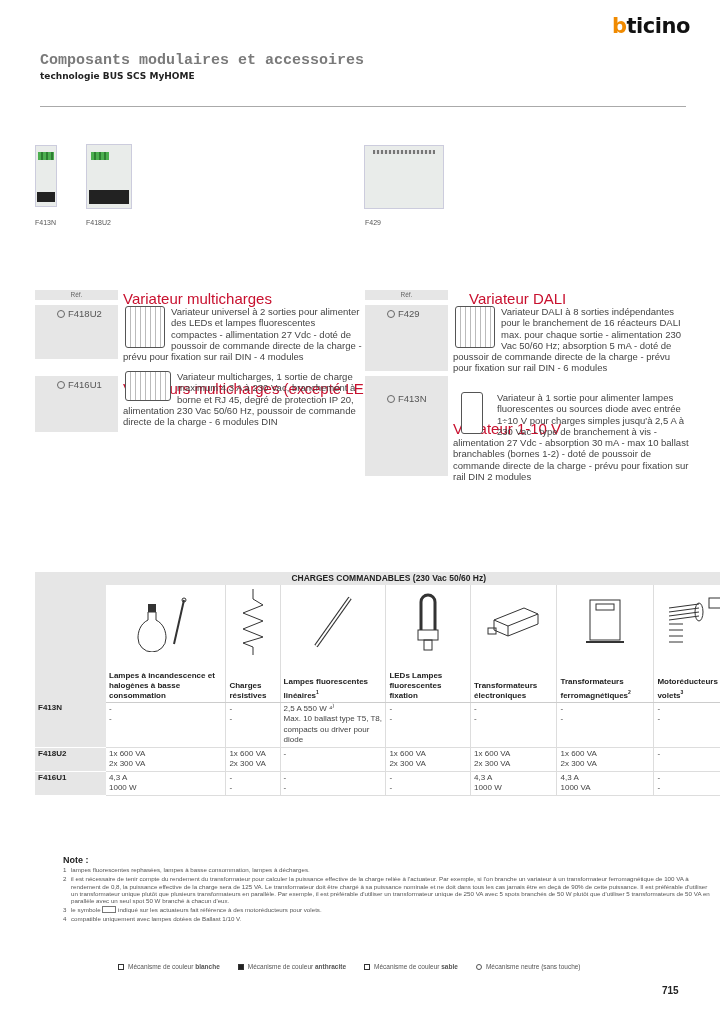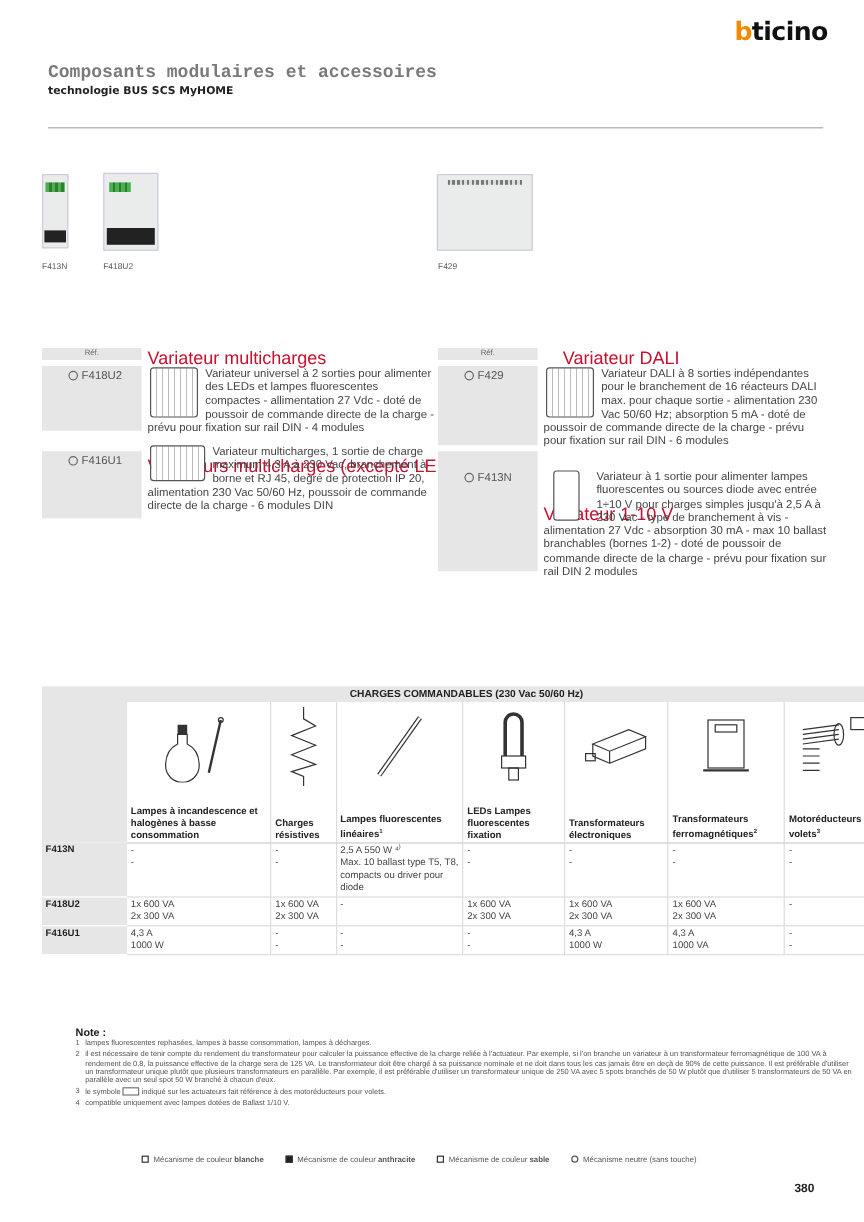--- a/index.html
+++ b/index.html
@@ -239,13 +239,13 @@
     </div>
 </div>
 
 <div class="legend">
   <span><span class="sq"></span><span>Mécanisme de couleur </span><b>blanche</b></span>
   <span><span class="sq fill"></span><span>Mécanisme de couleur </span><b>anthracite</b></span>
   <span><span class="sq" style="border-width:1.5px;"></span><span>Mécanisme de couleur </span><b>sable</b></span>
   <span><span class="circ"></span><span>Mécanisme neutre (sans touche)</span></span>
 </div>
 
-<div class="page-num">380</div>
+<div class="page-num">715</div>
 
 </body></html>

